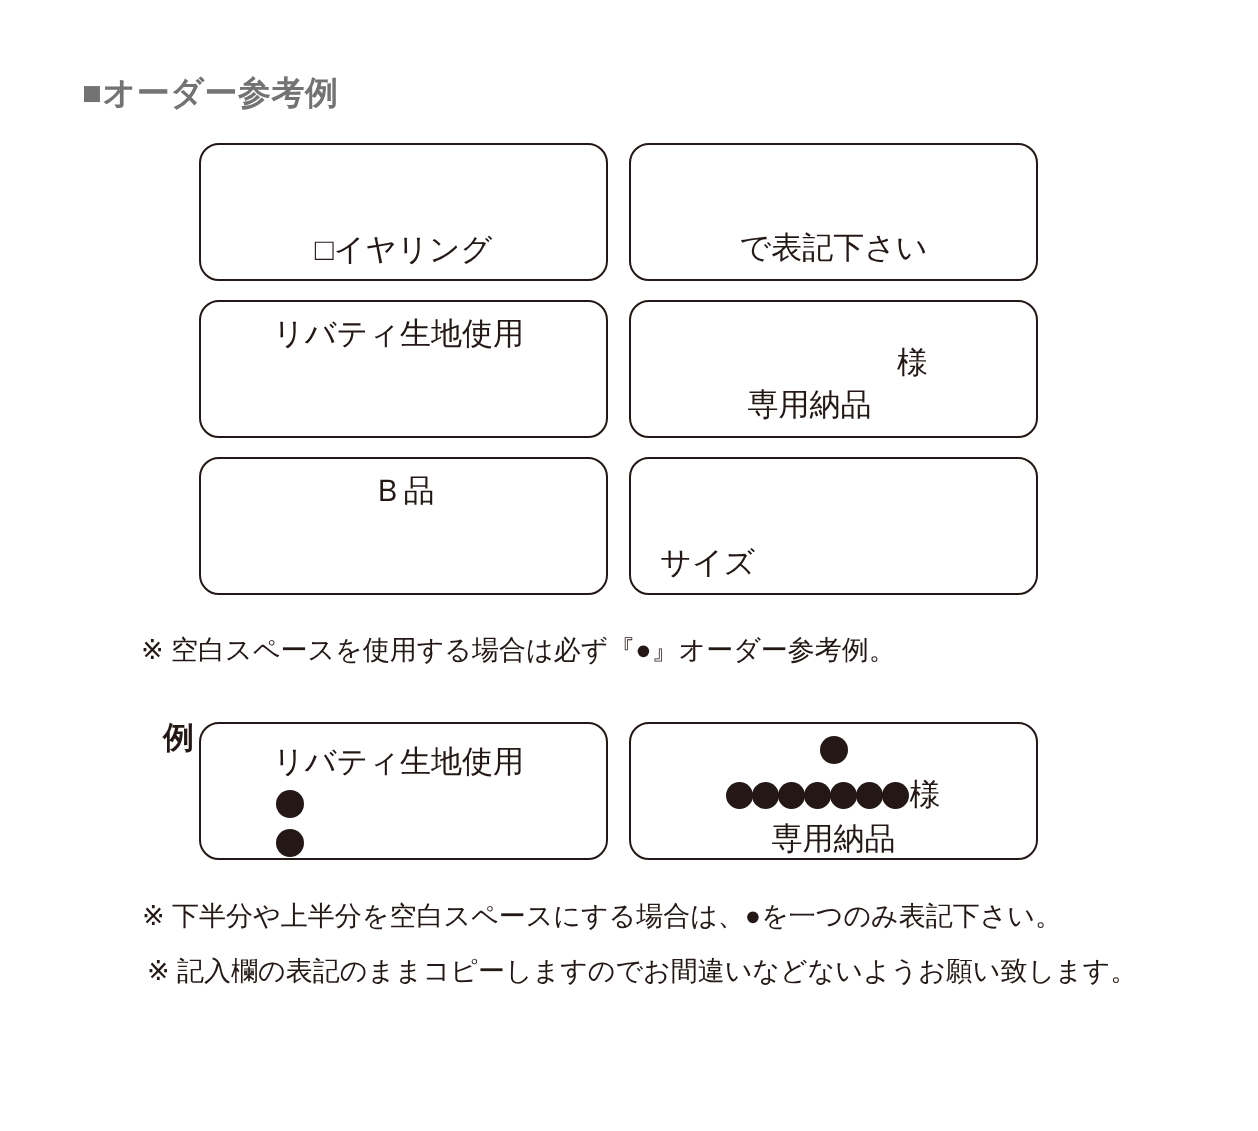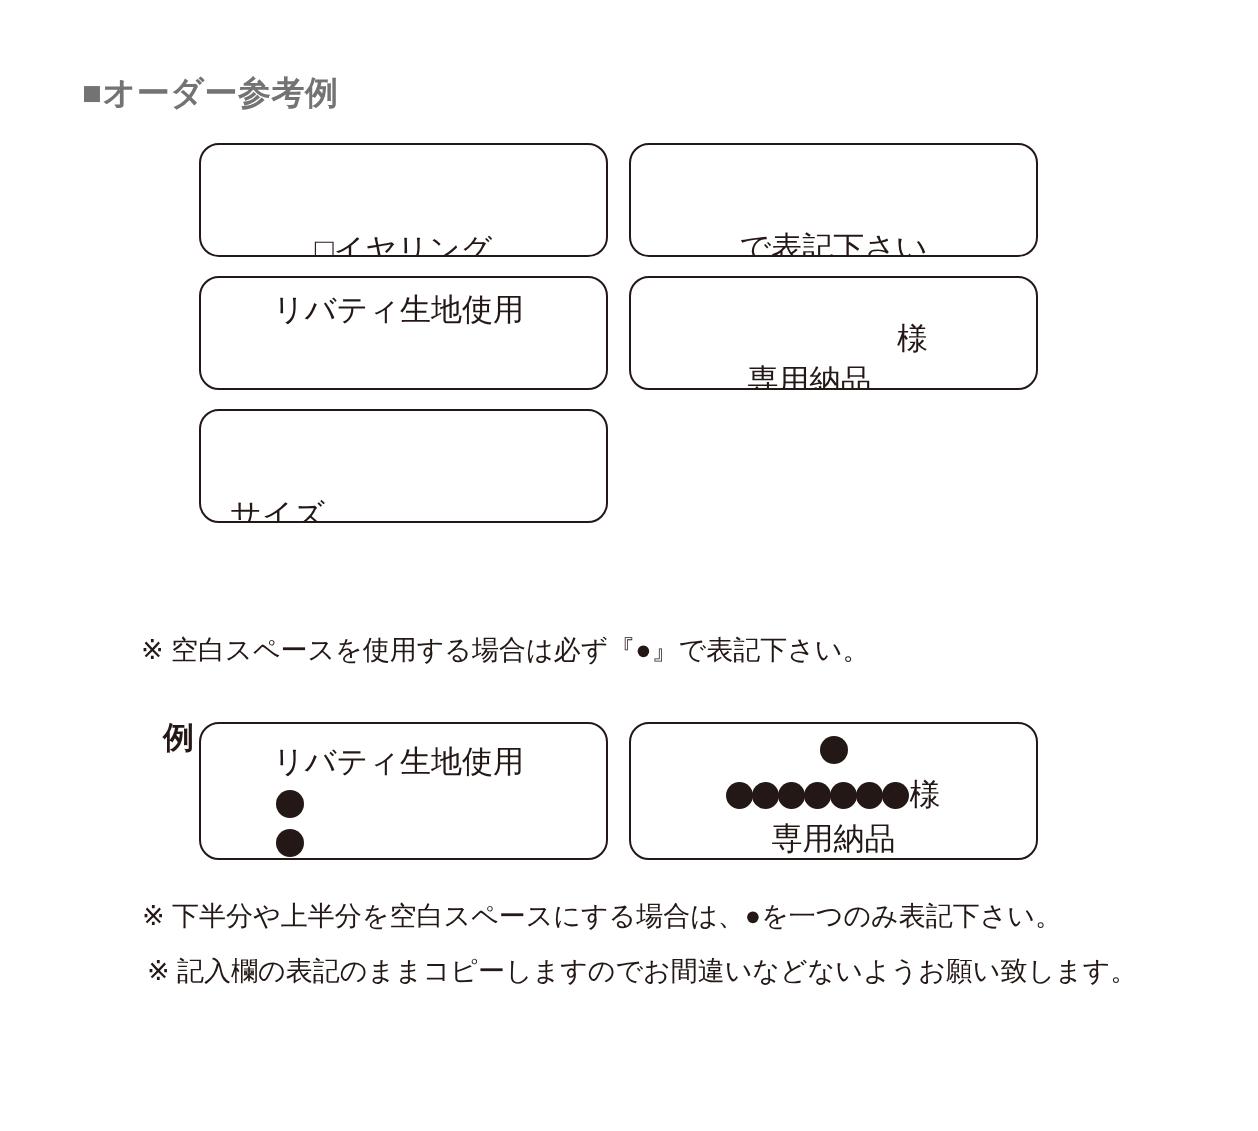--- a/index.html
+++ b/index.html
@@ -37,21 +37,21 @@
     width: 839px;
   }
   .row {
     display: flex;
     gap: 21px;
     margin-bottom: 19px;
   }
   .box {
     position: relative;
     width: 409px;
-    height: 114px;
+    height: 138px;
     border: 2px solid #231815;
     border-radius: 20px;
     background: #ffffff;
     box-sizing: border-box;
     overflow: hidden;
   }
 
   
   .blk {
     position: absolute;
@@ -217,33 +217,36 @@
 
     <div class="box">
       <div class="blk b4-sama">様</div>
       <div class="blk b4-senyo">専用納品</div>
     </div>
 
   </div>
 
   <div class="row">
 
+    <div class="box">
+      <div class="blk b5-line">Ｂ品</div>
+    </div>
 
     <div class="box">
       <div class="blk b6">
         <span class="line">サイズ</span>
         
         
       </div>
     </div>
 
   </div>
 </div>
 
-<div class="note note1">※ 空白スペースを使用する場合は必ず『●』で表記下さい。</div>
+<div class="note note1">※ 空白スペースを使用する場合は必ず『●』オーダー参考例。</div>
 
 <div class="example-label">例</div>
 
 <div class="ex-grid">
   <div class="row">
 
     <div class="ex-box">
       <div class="ex1-title">リバティ生地使用</div>
       <span class="dot ex1-dot1"></span>
       <span class="dot ex1-dot2"></span>

